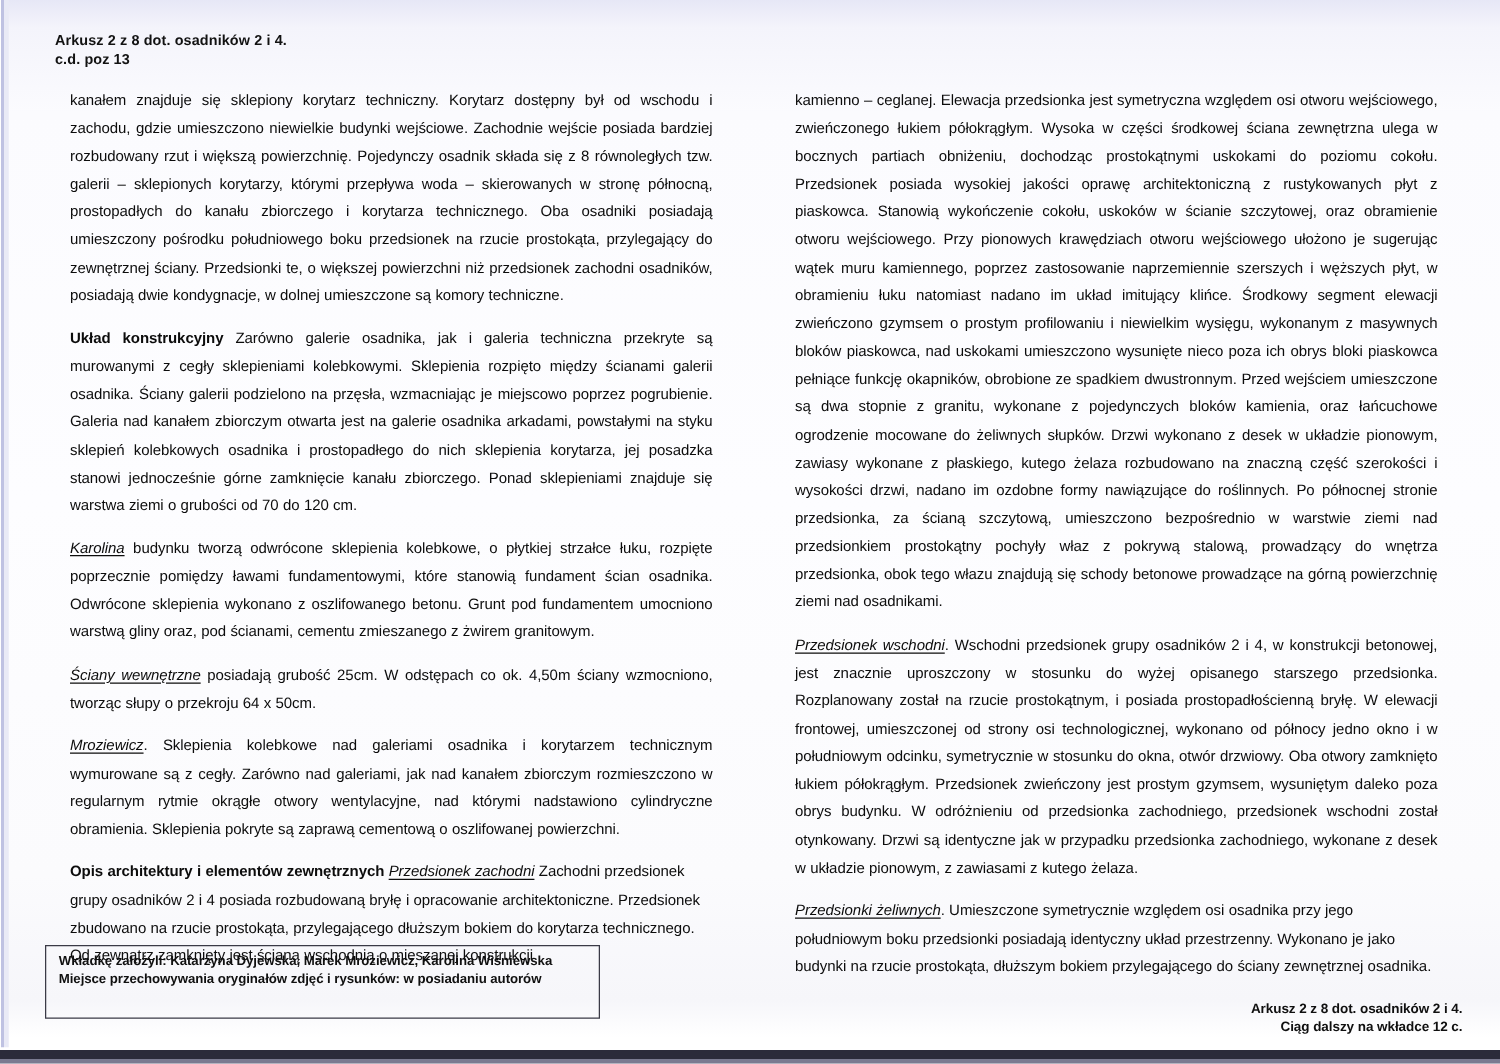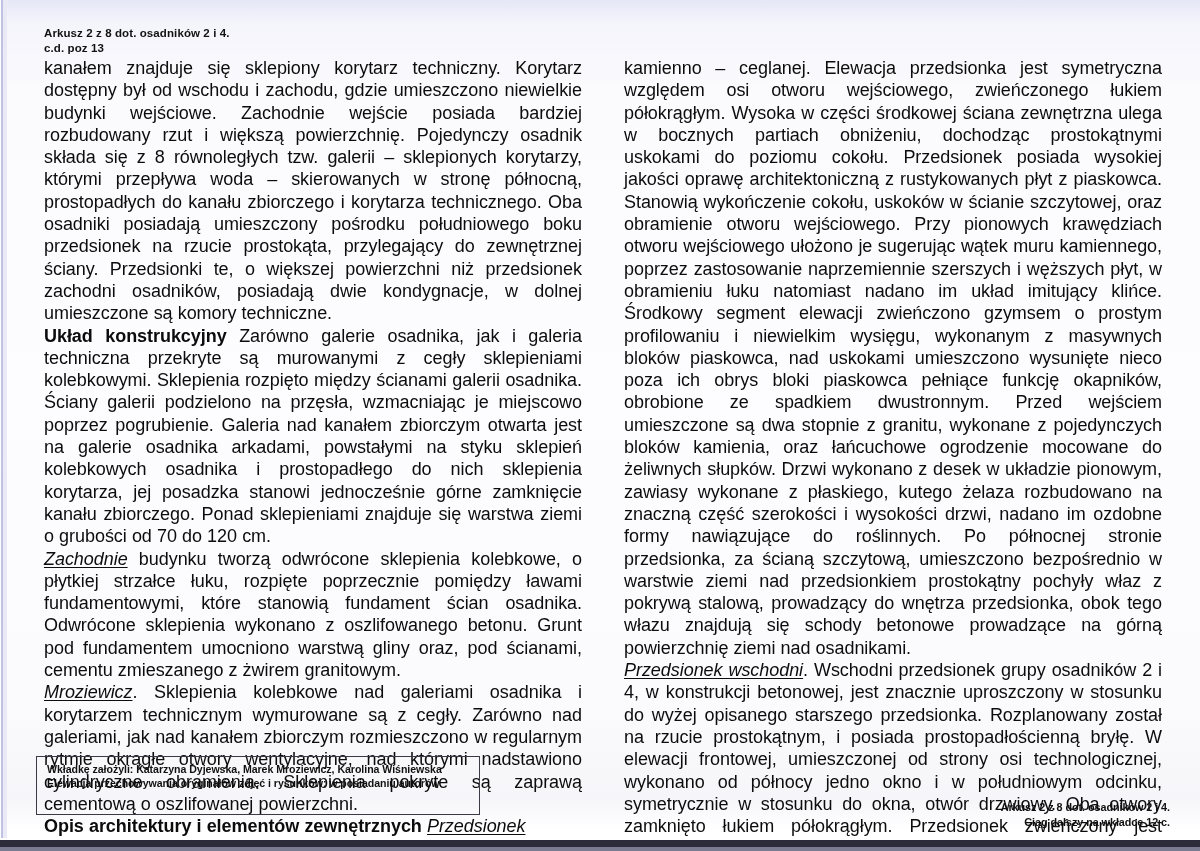--- a/index.html
+++ b/index.html
@@ -67,22 +67,22 @@
     position: absolute;
     left: 44px;
     top: 57px;
     width: 1118px;
     display: flex;
     gap: 42px;
   }
   .col { width: 538px; }
 
   .col p {
-    margin: 0;
-    font-size: 18px;
+    margin: 12px;
+    font-size: 12px;
     line-height: 22.3px;
     text-align: justify;
     color: #0c0c0c;
     letter-spacing: -0.05px;
     word-spacing: 0.2px;
   }
   .col p.last { text-align: left; }
 
   
   .hd-bold {
@@ -140,44 +140,45 @@
   </div>
 
   <div class="columns">
 
     <div class="col">
 
       <p><span>kanałem znajduje się sklepiony korytarz techniczny. Korytarz dostępny był od wschodu i zachodu, gdzie umieszczono niewielkie budynki wejściowe. Zachodnie wejście posiada bardziej rozbudowany rzut i większą powierzchnię. Pojedynczy osadnik składa się z 8 równoległych tzw. galerii – sklepionych korytarzy, którymi przepływa woda – skierowanych w stronę północną, prostopadłych do kanału zbiorczego i korytarza technicznego. Oba osadniki posiadają umieszczony pośrodku południowego boku przedsionek na rzucie prostokąta, przylegający do zewnętrznej ściany. Przedsionki te, o większej powierzchni niż przedsionek zachodni osadników, posiadają dwie kondygnacje, w dolnej umieszczone są komory techniczne.</span></p>
 
       <p><span class="hd-bold">Układ konstrukcyjny</span><span> Zarówno galerie osadnika, jak i galeria techniczna przekryte są murowanymi z cegły sklepieniami kolebkowymi. Sklepienia rozpięto między ścianami galerii osadnika. Ściany galerii podzielono na przęsła, wzmacniając je miejscowo poprzez pogrubienie. Galeria nad kanałem zbiorczym otwarta jest na galerie osadnika arkadami, powstałymi na styku sklepień kolebkowych osadnika i prostopadłego do nich sklepienia korytarza, jej posadzka stanowi jednocześnie górne zamknięcie kanału zbiorczego. Ponad sklepieniami znajduje się warstwa ziemi o grubości od 70 do 120 cm.</span></p>
 
-      <p><span class="hd-ital">Zachodnie</span><span> budynku tworzą odwrócone sklepienia kolebkowe, o płytkiej strzałce łuku, rozpięte poprzecznie pomiędzy ławami fundamentowymi, które stanowią fundament ścian osadnika. Odwrócone sklepienia wykonano z oszlifowanego betonu. Grunt pod fundamentem umocniono warstwą gliny oraz, pod ścianami, cementu zmieszanego z żwirem granitowym.</span></p>
+      <p><span class="hd-ital">Karolina</span><span> budynku tworzą odwrócone sklepienia kolebkowe, o płytkiej strzałce łuku, rozpięte poprzecznie pomiędzy ławami fundamentowymi, które stanowią fundament ścian osadnika. Odwrócone sklepienia wykonano z oszlifowanego betonu. Grunt pod fundamentem umocniono warstwą gliny oraz, pod ścianami, cementu zmieszanego z żwirem granitowym.</span></p>
 
 
+      <p><span class="hd-ital">Ściany wewnętrzne</span><span> posiadają grubość 25cm. W odstępach co ok.  4,50m ściany wzmocniono, tworząc słupy o przekroju 64 x 50cm.</span></p>
 
       <p><span class="hd-ital">Mroziewicz</span><span>. Sklepienia kolebkowe nad galeriami osadnika i korytarzem technicznym wymurowane są z cegły. Zarówno nad galeriami, jak nad kanałem zbiorczym rozmieszczono w regularnym rytmie okrągłe otwory wentylacyjne, nad którymi nadstawiono cylindryczne obramienia. Sklepienia pokryte są zaprawą cementową o oszlifowanej powierzchni.</span></p>
 
       <p class="last"><span class="hd-bold">Opis architektury i elementów zewnętrznych</span><span> </span><span class="hd-ital">Przedsionek zachodni</span><span> Zachodni przedsionek grupy osadników 2 i 4 posiada rozbudowaną bryłę i opracowanie architektoniczne. Przedsionek zbudowano na rzucie prostokąta, przylegającego dłuższym bokiem do korytarza technicznego. Od zewnątrz zamknięty jest ścianą wschodnią o mieszanej konstrukcji</span></p>
 
     </div>
 
     <div class="col">
 
       <p><span>kamienno – ceglanej. Elewacja przedsionka jest symetryczna względem osi otworu wejściowego, zwieńczonego łukiem półokrągłym. Wysoka w części środkowej ściana zewnętrzna ulega w bocznych partiach obniżeniu, dochodząc prostokątnymi uskokami do poziomu cokołu.  Przedsionek posiada wysokiej jakości oprawę architektoniczną z  rustykowanych płyt z piaskowca. Stanowią wykończenie cokołu, uskoków w ścianie szczytowej, oraz obramienie otworu wejściowego. Przy pionowych krawędziach otworu wejściowego ułożono je sugerując wątek muru kamiennego, poprzez zastosowanie naprzemiennie szerszych i węższych płyt, w obramieniu łuku natomiast nadano im układ imitujący klińce. Środkowy segment elewacji zwieńczono gzymsem o prostym profilowaniu i niewielkim wysięgu, wykonanym z masywnych bloków piaskowca, nad uskokami umieszczono wysunięte nieco poza ich obrys bloki piaskowca pełniące funkcję okapników, obrobione ze spadkiem dwustronnym.  Przed wejściem umieszczone są dwa stopnie z granitu, wykonane z pojedynczych bloków kamienia, oraz łańcuchowe ogrodzenie mocowane do żeliwnych słupków. Drzwi wykonano z desek w układzie pionowym, zawiasy wykonane z płaskiego, kutego żelaza rozbudowano na znaczną część szerokości i wysokości drzwi, nadano im ozdobne formy nawiązujące do roślinnych. Po północnej stronie przedsionka, za ścianą szczytową, umieszczono bezpośrednio w warstwie ziemi nad przedsionkiem prostokątny pochyły właz z pokrywą stalową, prowadzący do wnętrza przedsionka, obok tego włazu znajdują się schody betonowe prowadzące na górną powierzchnię ziemi nad osadnikami.</span></p>
 
       <p><span class="hd-ital">Przedsionek wschodni</span><span>. Wschodni przedsionek grupy osadników 2 i 4,  w konstrukcji betonowej, jest znacznie uproszczony w stosunku do wyżej opisanego starszego przedsionka. Rozplanowany został na rzucie prostokątnym, i posiada prostopadłościenną bryłę. W elewacji frontowej, umieszczonej od strony osi technologicznej, wykonano od północy jedno okno i w południowym odcinku, symetrycznie w stosunku do okna, otwór drzwiowy. Oba otwory zamknięto łukiem półokrągłym. Przedsionek zwieńczony jest prostym gzymsem, wysuniętym daleko poza obrys budynku. W odróżnieniu od przedsionka zachodniego, przedsionek wschodni został otynkowany. Drzwi są identyczne jak w przypadku przedsionka zachodniego, wykonane z desek w układzie pionowym, z zawiasami z kutego żelaza.</span></p>
 
       <p class="last"><span class="hd-ital">Przedsionki żeliwnych</span><span>. Umieszczone symetrycznie względem osi osadnika przy jego południowym boku przedsionki posiadają identyczny układ przestrzenny. Wykonano je jako budynki na rzucie prostokąta, dłuższym bokiem przylegającego do ściany zewnętrznej osadnika.</span></p>
 
     </div>
   </div>
 
   <div class="footer-box">
     <div>Wkładkę założyli: Katarzyna Dyjewska, Marek Mroziewicz, Karolina Wiśniewska</div>
-    <div>Elewacja przechowywania oryginałów zdjęć i rysunków: w posiadaniu autorów</div>
+    <div>Miejsce przechowywania oryginałów zdjęć i rysunków: w posiadaniu autorów</div>
   </div>
 
   <div class="footer-right">
     <div>Arkusz 2 z 8 dot. osadników 2 i 4.</div>
     <div>Ciąg dalszy na wkładce 12 c.</div>
   </div>
 
 </div>
 
 </body></html>

